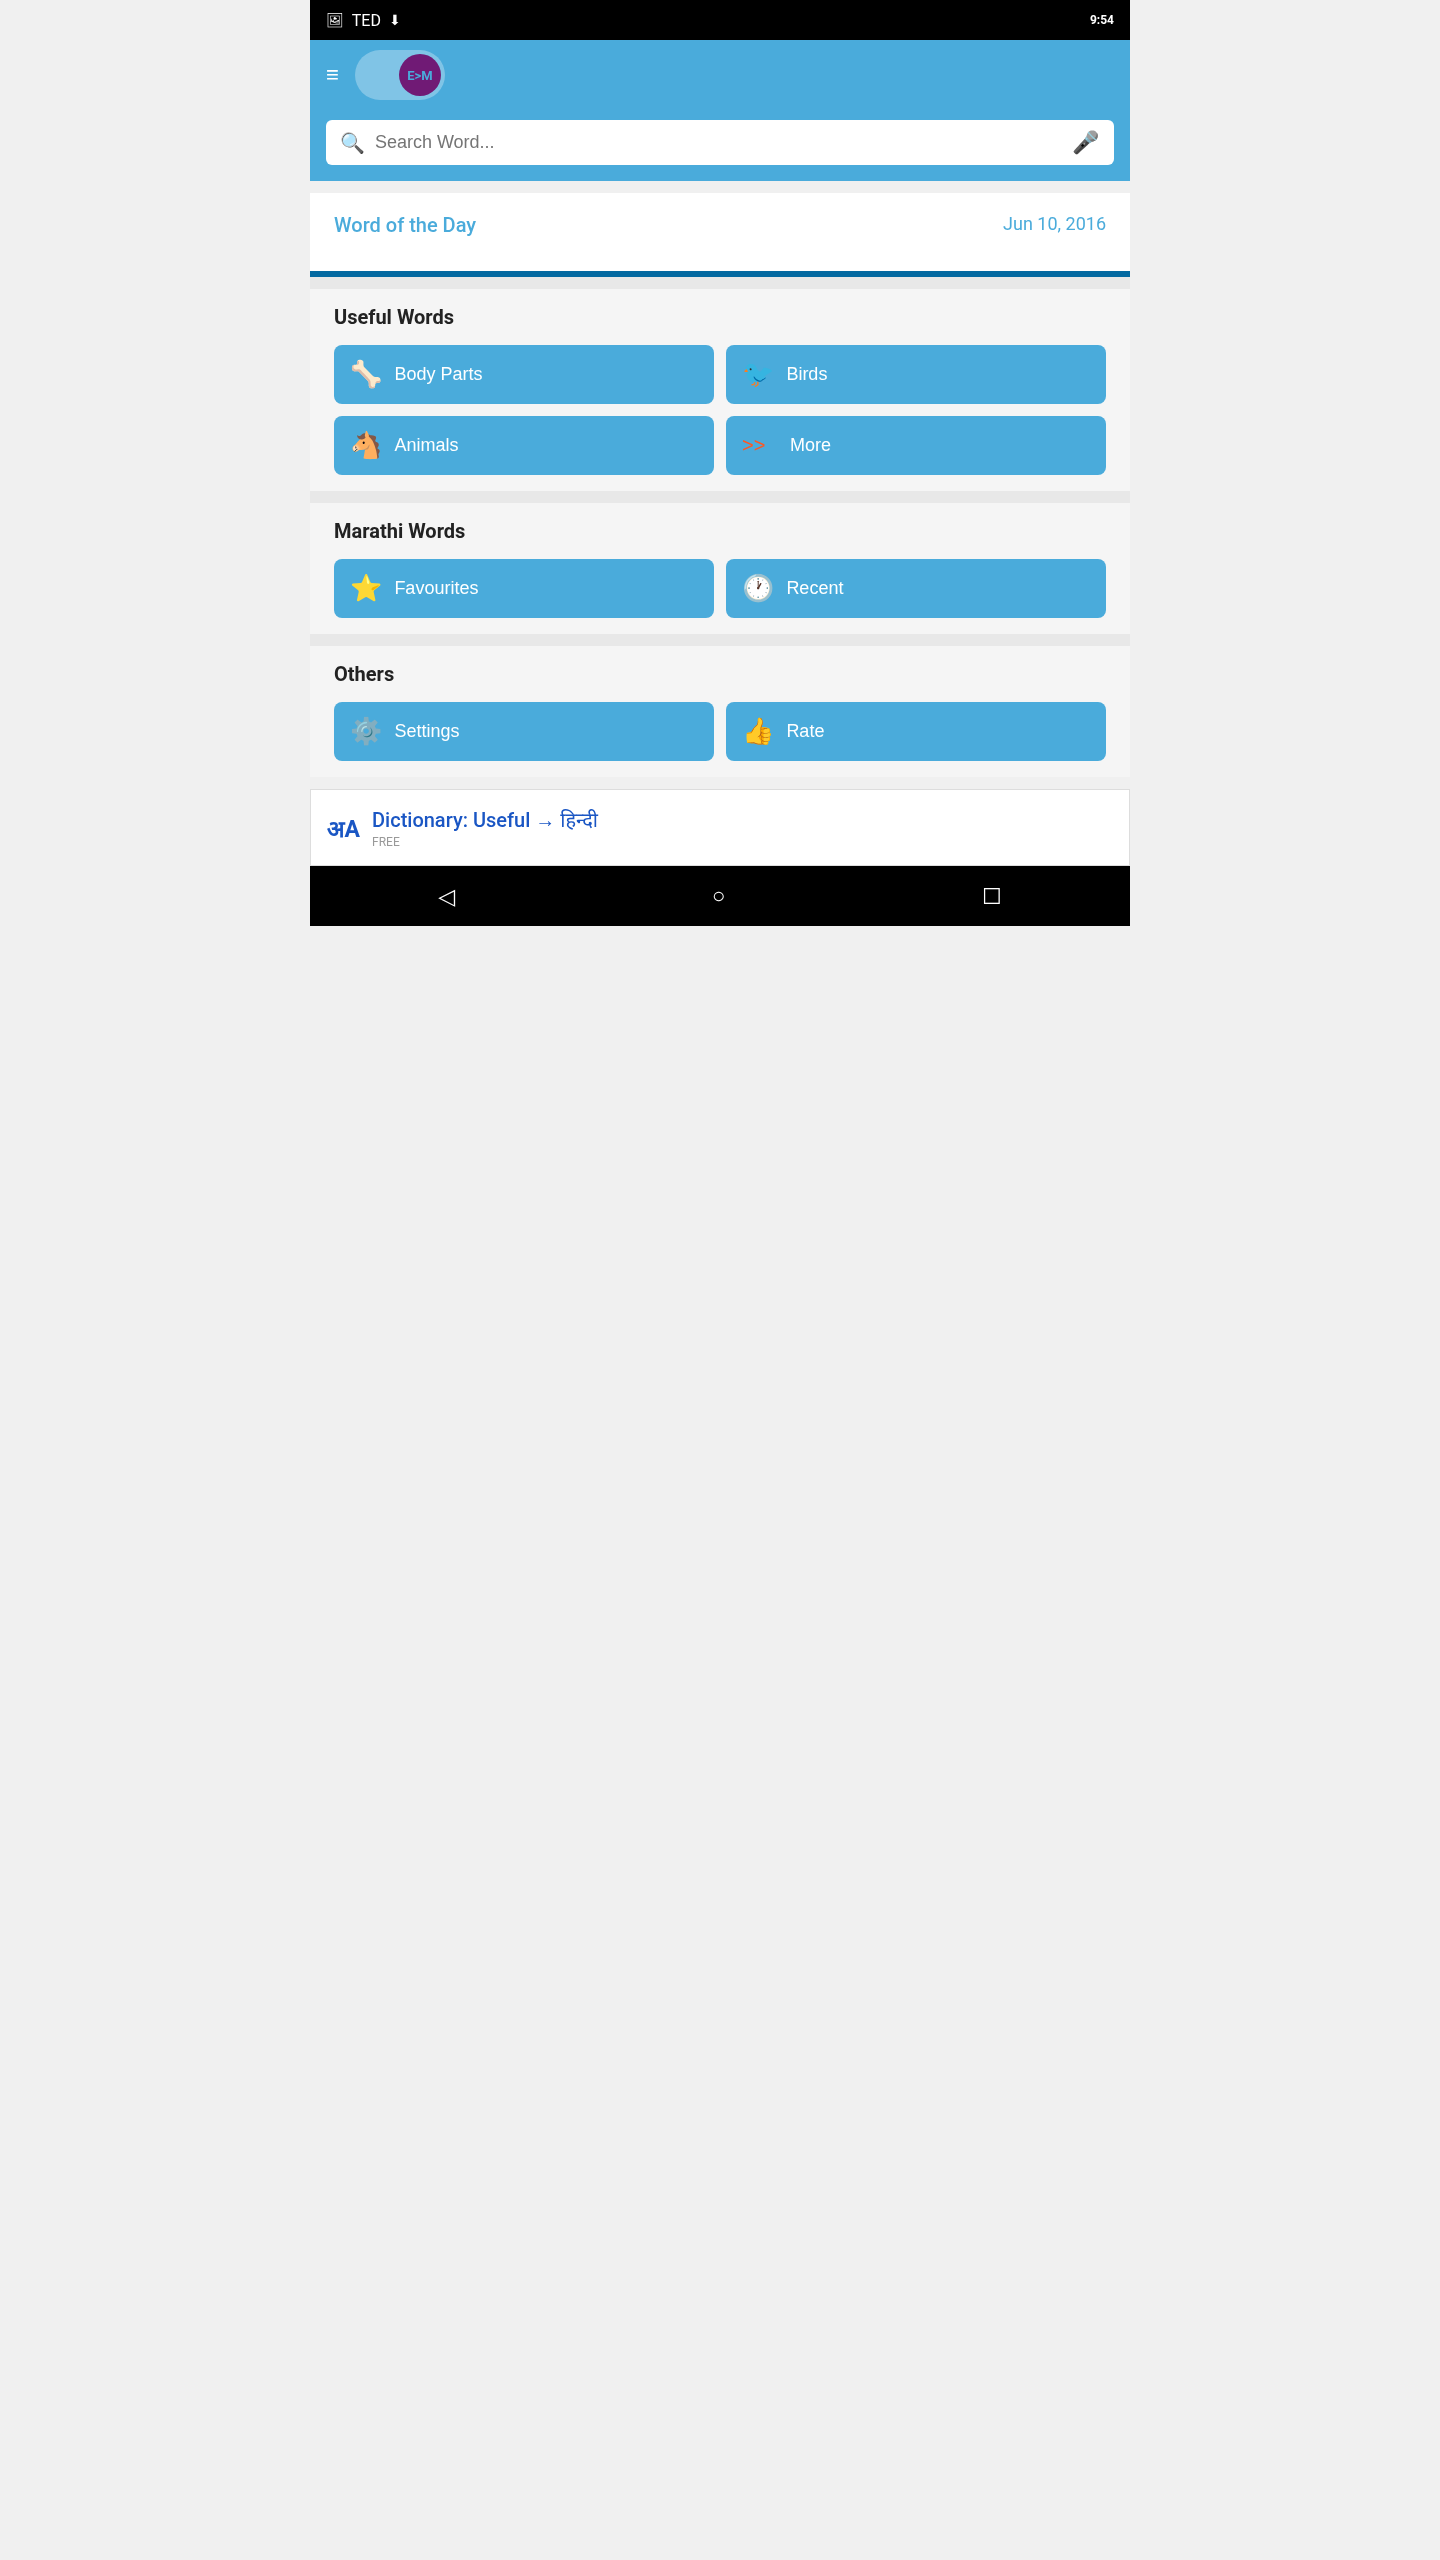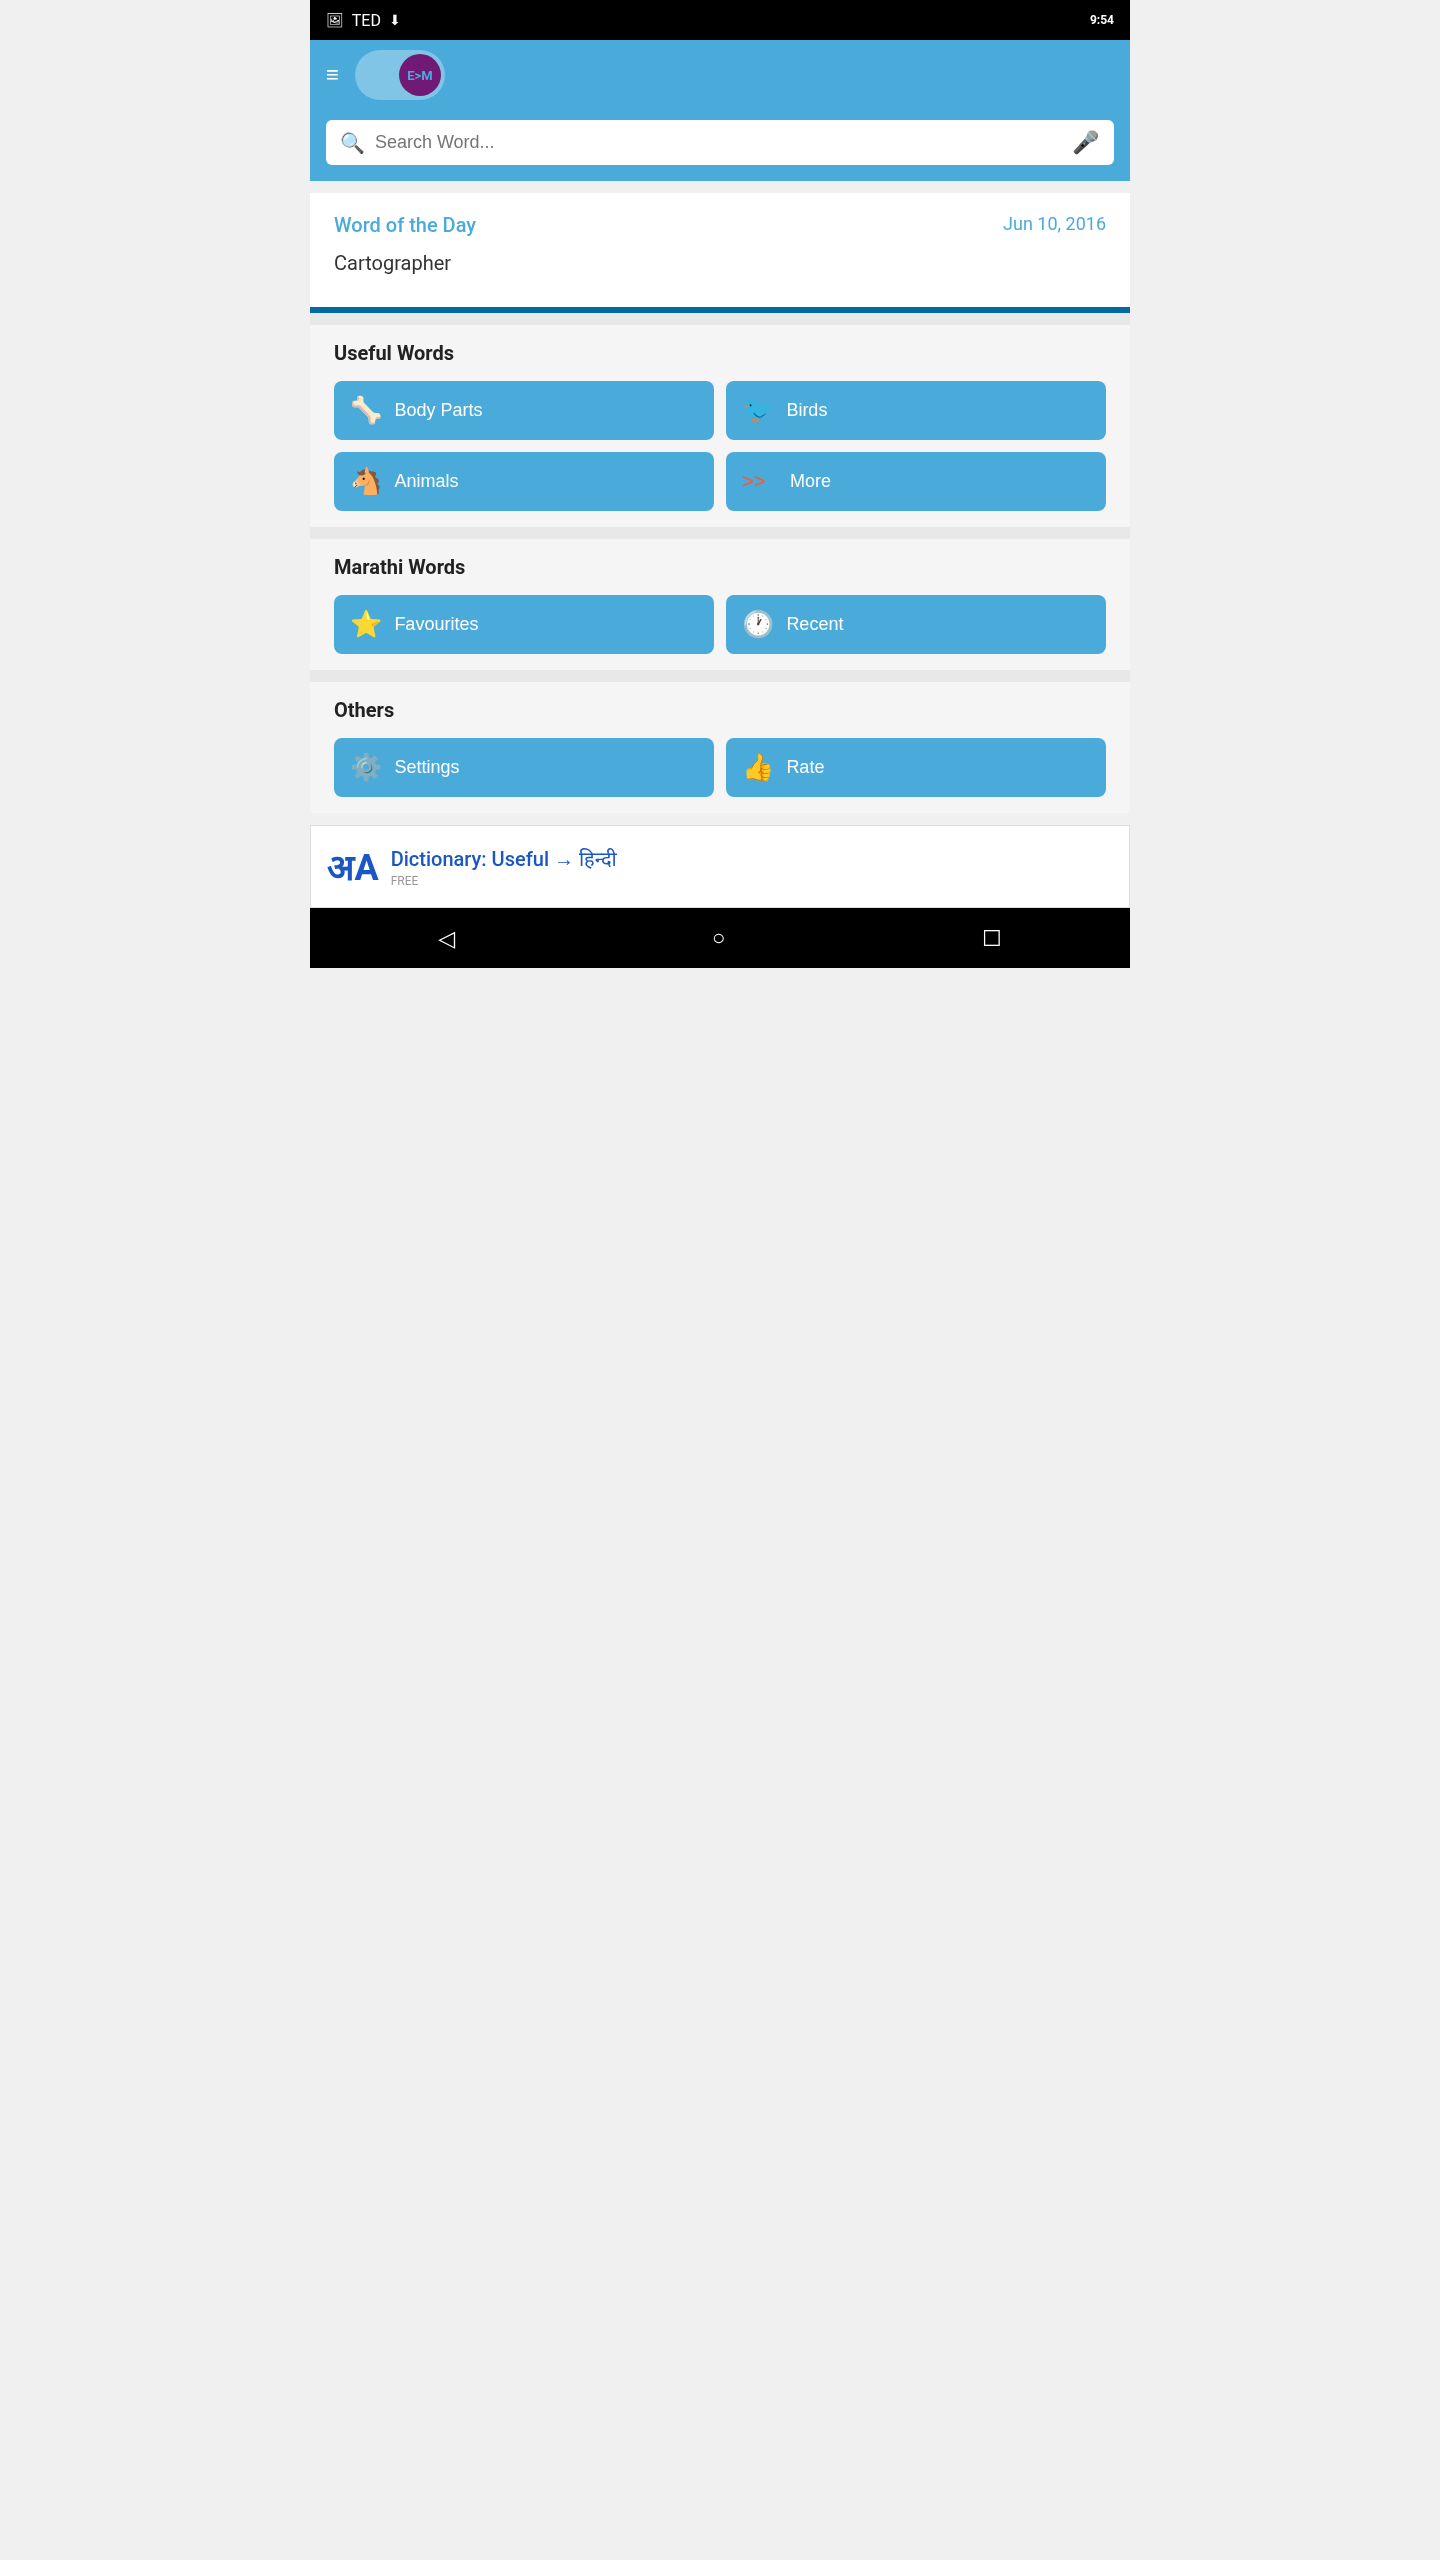--- a/index.html
+++ b/index.html
@@ -275,21 +275,20 @@
     <input class="search-input" type="text" placeholder="Search Word..." style="">
     <span class="mic-icon">🎤</span>
   </div>
 </div>
 
 <div class="word-of-day">
   <div class="wod-header">
     <span class="wod-title">Word of the Day</span>
     <span class="wod-date">Jun 10, 2016</span>
   </div>
-  <div class="wod-word">Cartographer</div>
 </div>
 
 <div class="section-divider"></div>
 
 <div class="section">
   <div class="section-title">Useful Words</div>
   <div class="buttons-grid">
     <button class="category-btn">
       <span class="btn-icon">🦴</span>
       <span class="btn-label">Body Parts</span>
@@ -335,21 +334,21 @@
       <span class="btn-label">Settings</span>
     </button>
     <button class="category-btn">
       <span class="btn-icon">👍</span>
       <span class="btn-label">Rate</span>
     </button>
   </div>
 </div>
 
 <div class="ad-banner">
-  <span style="font-size:36px; color:#1a56c4; font-weight:bold;">अA</span>
+  <span style="font-size:23px; color:#1a56c4; font-weight:bold;">अA</span>
   <div>
     <div class="ad-text">Dictionary: Useful → हिन्दी</div>
     <div class="ad-label">FREE</div>
   </div>
 </div>
 
 <div class="nav-bar">
   <span class="nav-icon">◁</span>
   <span class="nav-icon">○</span>
   <span class="nav-icon">☐</span>

